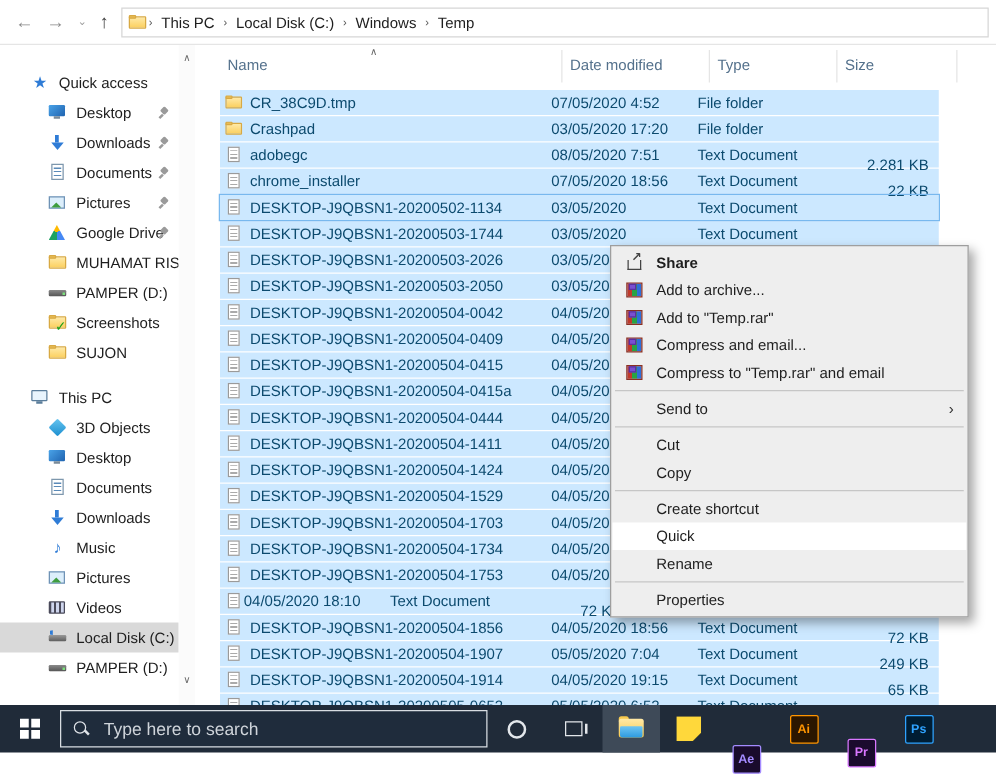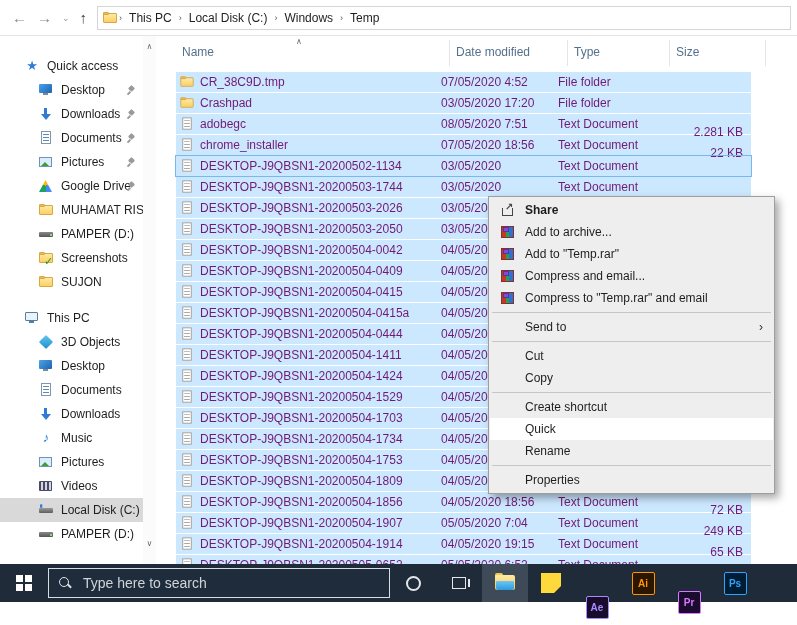--- a/index.html
+++ b/index.html
@@ -66,21 +66,21 @@
   
   #listpanel { position:absolute; left:156px; top:0; width:641px; height:530px; }
   #colheader { position:absolute; left:0; top:4px; width:641px; height:26px; display:flex; font-size:12px; color:#54718c; }
   .col { padding:5px 16px 0 6px; border-right:1px solid #e5e5e5; }
   .col-name { width:274px; margin-left:20px; }
   .col-date { width:118px; }
   .col-type { width:102px; }
   .col-size { width:96px; }
   #sortcaret { position:absolute; left:140px; top:-3px; font-size:8px; color:#666; }
   #rows { position:absolute; left:20px; top:36px; width:575px; }
-  .frow { display:flex; align-items:center; height:20px; margin-bottom:1px; background:#cce8ff; font-size:12px; color:#701a75; padding-left:3px; }
+  .frow { display:flex; align-items:center; height:20px; margin-bottom:1px; background:#cce8ff; font-size:12px; color:#0c4a6e; padding-left:3px; }
   .frow.focused { outline:1px solid #78b8ee; }
   .frow .fname { flex:1; white-space:nowrap; overflow:hidden; padding-left:5px; }
   .frow .fdate { width:117px; white-space:nowrap; }
   .frow .ftype { width:103px; white-space:nowrap; }
   .frow .fsize { width:90px; text-align:right; padding-right:8px; white-space:nowrap;margin-top:15px; }
   .frow .ic { transform:scale(.95); }
 
   
   #ctxmenu { position:absolute; left:488px; top:160px; width:287px; background:#eeeeee; border:1px solid #9e9e9e; box-shadow:4px 4px 8px rgba(0,0,0,.35); padding:2px 1px; z-index:50; }
   .mi { display:flex; align-items:center; height:22px; font-size:12px; color:#1e1e1e; padding:0 8px 0 10px; position:relative; }
@@ -504,21 +504,20 @@
             <span class="fname">DESKTOP-J9QBSN1-20200504-1753</span>
             <span class="fdate">04/05/2020 17:53</span>
             <span class="ftype">Text Document</span>
             <span class="fsize">72 KB</span>
           </div>
           <div class="frow">
             <span class="ic ic-doc">
               <span class="g p"></span>
               <span class="g l"></span>
             </span>
-            <span class="fname">DESKTOP-J9QBSN1-20200504-1809</span>
             <span class="fdate">04/05/2020 18:10</span>
             <span class="ftype">Text Document</span>
             <span class="fsize">72 KB</span>
           </div>
           <div class="frow">
             <span class="ic ic-doc">
               <span class="g p"></span>
               <span class="g l"></span>
             </span>
             <span class="fname">DESKTOP-J9QBSN1-20200504-1856</span>

